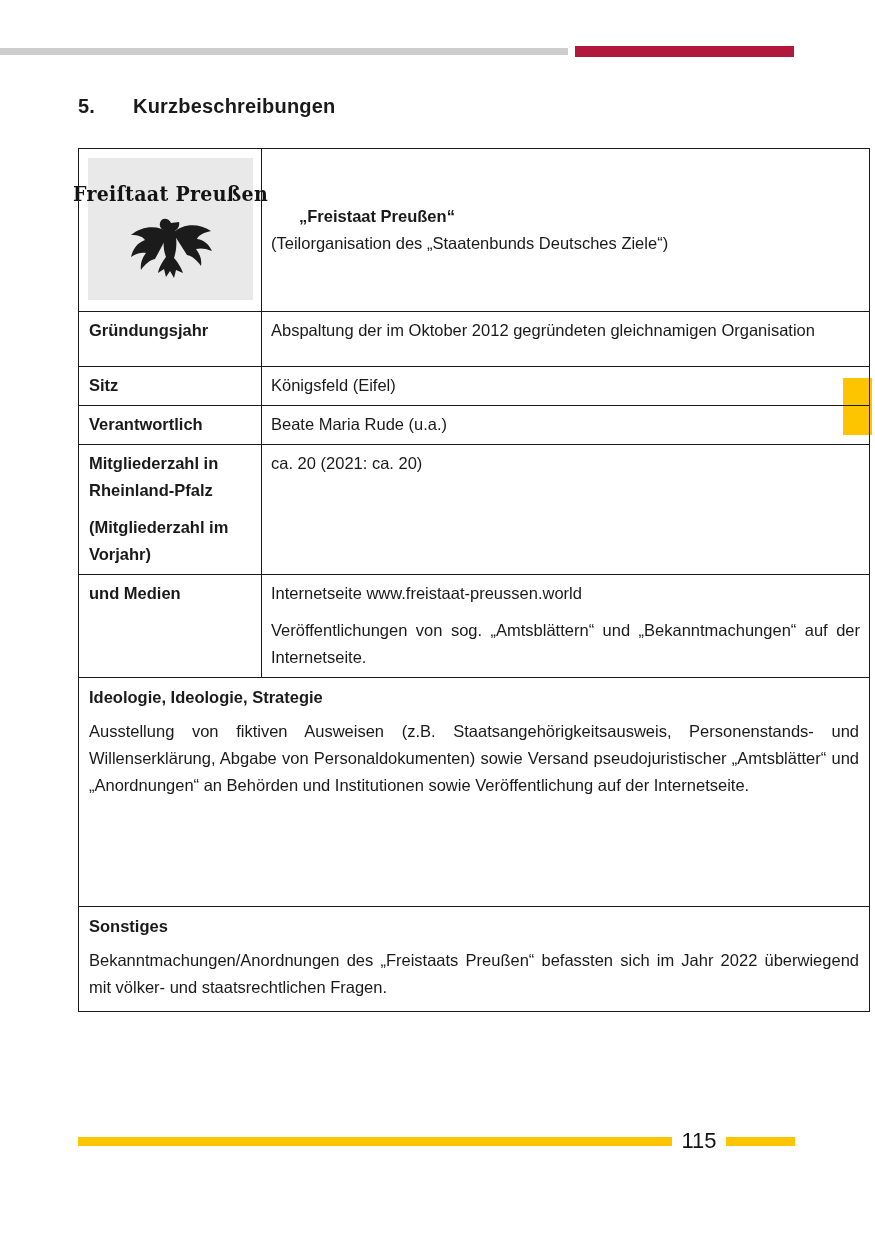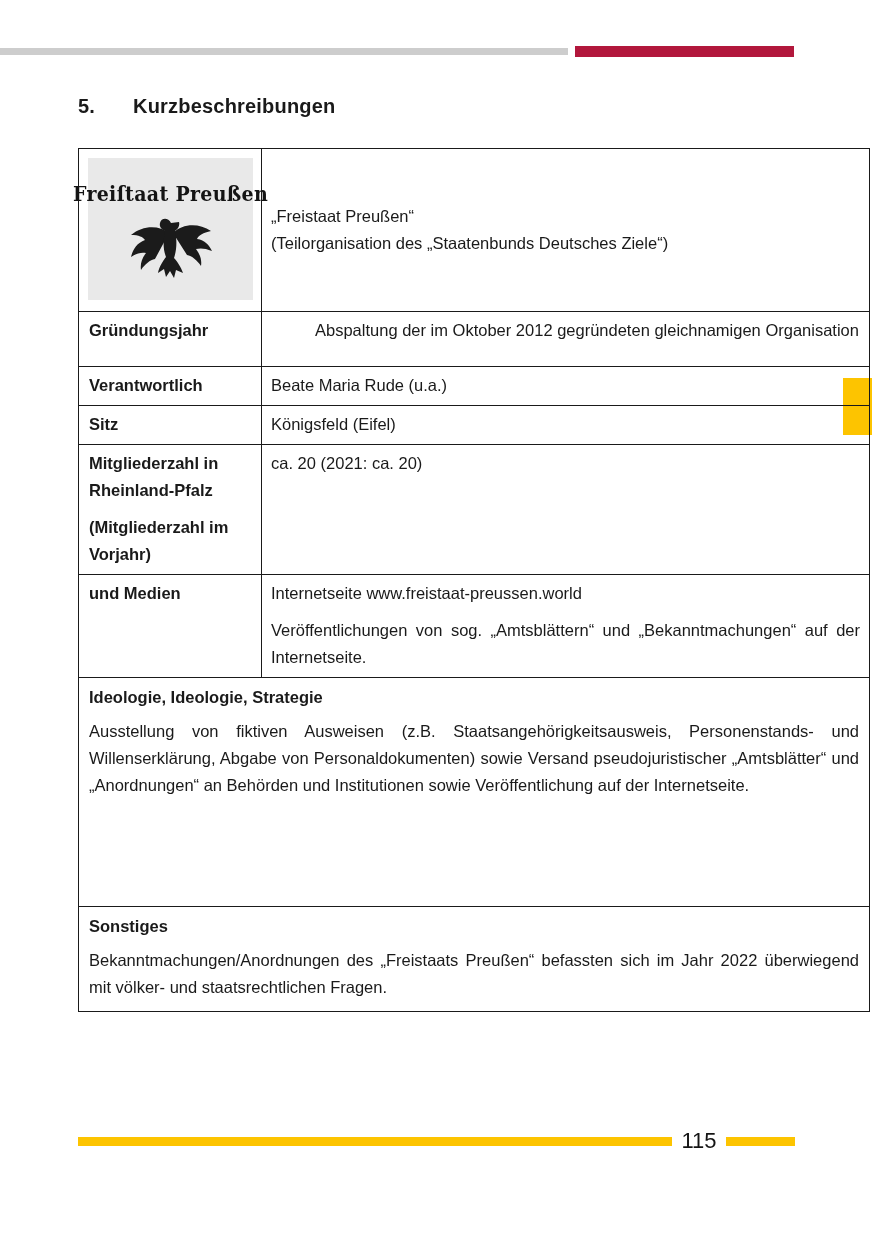--- a/index.html
+++ b/index.html
@@ -36,23 +36,23 @@
   .logo-box {
     width:165px; height:142px; background:#e9e9e9;
     display:flex; flex-direction:column; align-items:center; justify-content:center;
   }
   .logo-text {
     font-family:"DejaVu Serif","Liberation Serif",serif;
     font-weight:700; font-size:19px; letter-spacing:0.3px; color:#141414;
     transform:scaleY(1.08); margin-bottom:8px; white-space:nowrap;
   }
   .row-head .cell-value { display:flex; flex-direction:column; justify-content:center; text-align:left; }
-  .org-name { font-weight:400; }
+  .org-name { font-weight:700;margin-left:28px; }
   
-  .row-founding    { min-height:55px;gap:44px; }
+  .row-founding    { min-height:55px; }
   .row-seat        { min-height:35px; }
   .row-responsible { min-height:36px; }
   .row-members     { min-height:111px; }
   .row-publications{ min-height:90px; }
   
   .row-section { display:block; }
   .section-cell { padding:6px 10px 10px 10px; }
   .section-heading { font-weight:700; }
   .section-cell p { text-align:justify; margin-top:7px; }
   .row-ideology { min-height:229px; }
@@ -94,28 +94,28 @@
         <div class="org-name">„Freistaat Preußen“</div>
         <div>(Teilorganisation des „Staatenbunds Deutsches Ziele“)</div>
       </div>
     </div>
 
     <div class="row row-founding">
       <div class="cell-label">Gründungsjahr</div>
       <div class="cell-value">Abspaltung der im Oktober 2012 gegründeten gleichnamigen Organisation</div>
     </div>
 
+    <div class="row row-seat">
+      <div class="cell-label">Sitz</div>
+      <div class="cell-value">Königsfeld (Eifel)</div>
+    </div>
+
     <div class="row row-responsible">
       <div class="cell-label">Verantwortlich</div>
       <div class="cell-value">Beate Maria Rude (u.a.)</div>
-    </div>
-
-    <div class="row row-seat">
-      <div class="cell-label">Sitz</div>
-      <div class="cell-value">Königsfeld (Eifel)</div>
     </div>
 
     <div class="row row-members">
       <div class="cell-label">
         <div class="para-gap">Mitgliederzahl in Rheinland-Pfalz</div>
         <div>(Mitgliederzahl im Vorjahr)</div>
       </div>
       <div class="cell-value">ca. 20 (2021: ca. 20)</div>
     </div>
 

